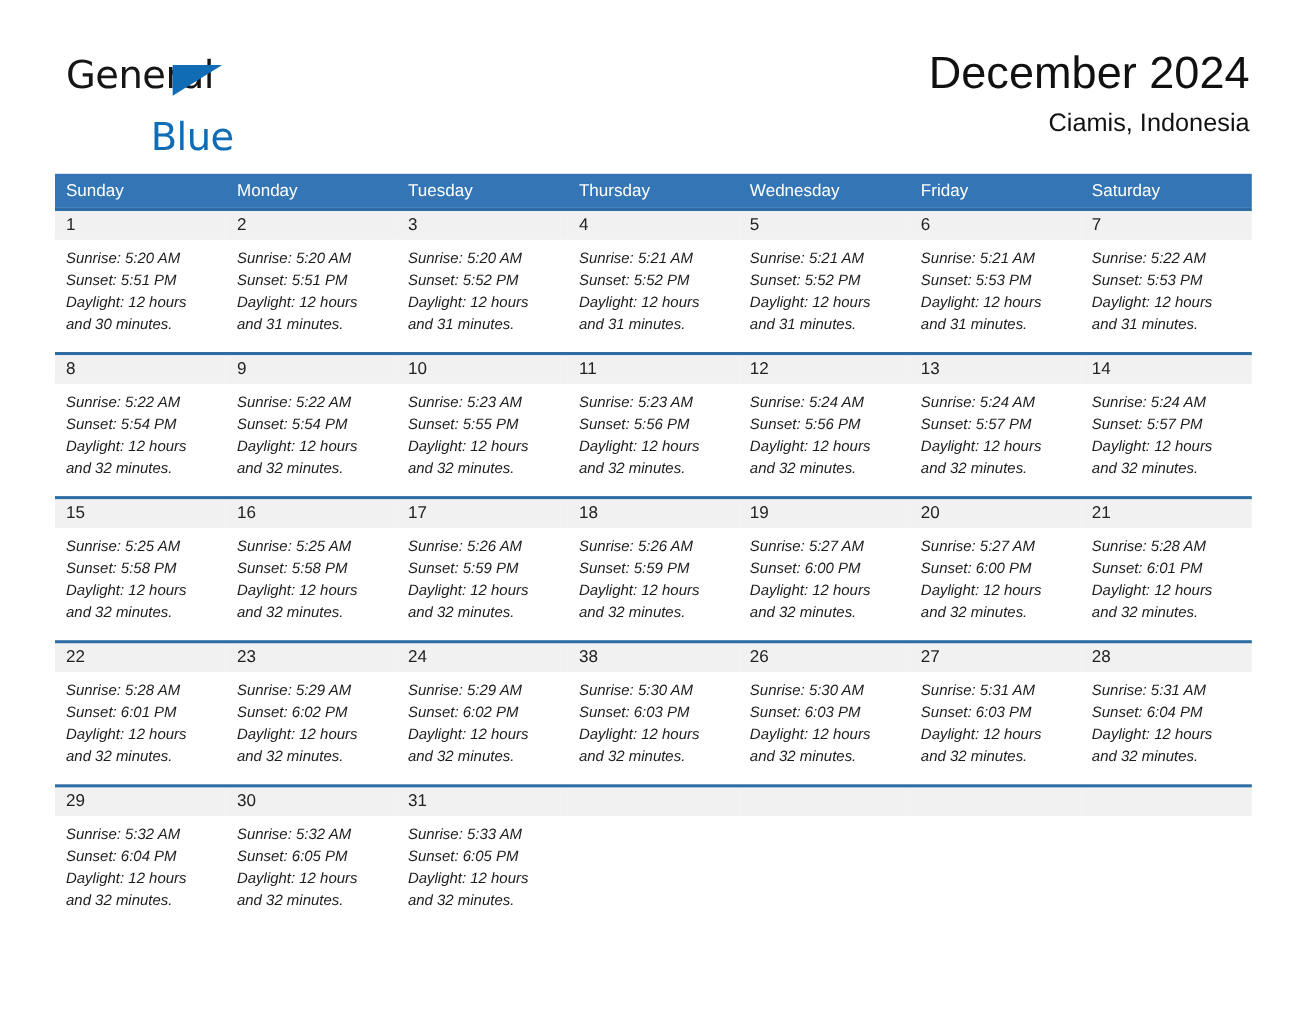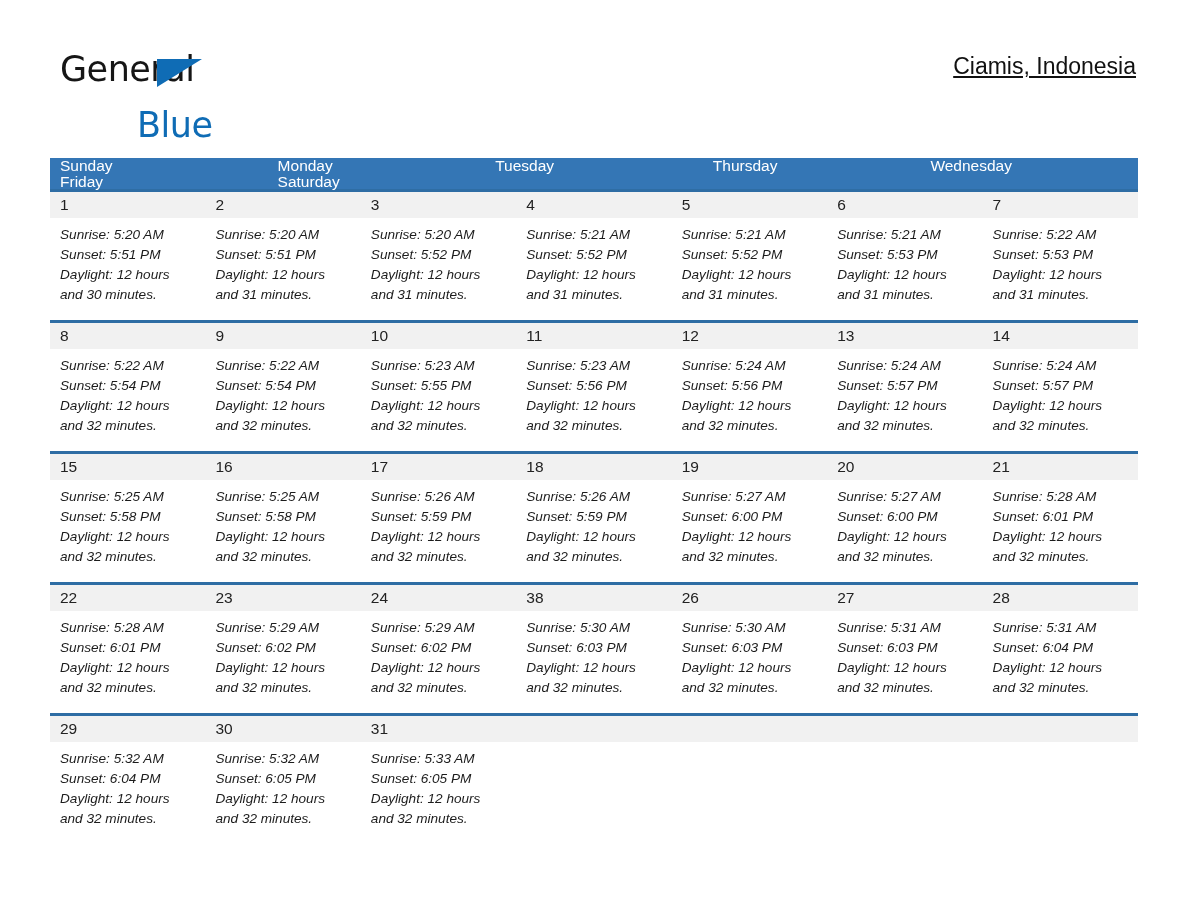--- a/index.html
+++ b/index.html
@@ -79,33 +79,32 @@
     line-height: 1.1;
     white-space: nowrap;
   }
   .cal-subtitle {
     margin-top: 10px;
     font-size: 23px;
     font-weight: normal;
     color: #111111;
     line-height: 1.1;
     white-space: nowrap;
-    text-decoration: underline;
   }
 
   
   .calendar {
     position: absolute;
     left: 50px;
     top: 158px;
     width: 1088px;
   }
   .weekdays {
     display: grid;
-    grid-template-columns: repeat(5, 1fr);
+    grid-template-columns: repeat(7, 1fr);
     background: #3476b5;
     height: 31px;
   }
   .weekday {
     display: flex;
     align-items: center;
     padding-left: 10px;
     color: #ffffff;
     font-size: 15.5px;
     line-height: 1;
@@ -161,20 +160,21 @@
 
   <div class="topbar">
 
     <div class="logo">
       <span class="logo-general">General</span>
       <span class="logo-tri"></span>
       <span class="logo-blue">Blue</span>
     </div>
 
     <div class="title-block">
+      <div class="cal-title">December 2024</div>
       <div class="cal-subtitle">Ciamis, Indonesia</div>
     </div>
 
   </div>
 
   <div class="calendar">
     <div class="weekdays">
         <div class="weekday">Sunday</div>
         <div class="weekday">Monday</div>
         <div class="weekday">Tuesday</div>

